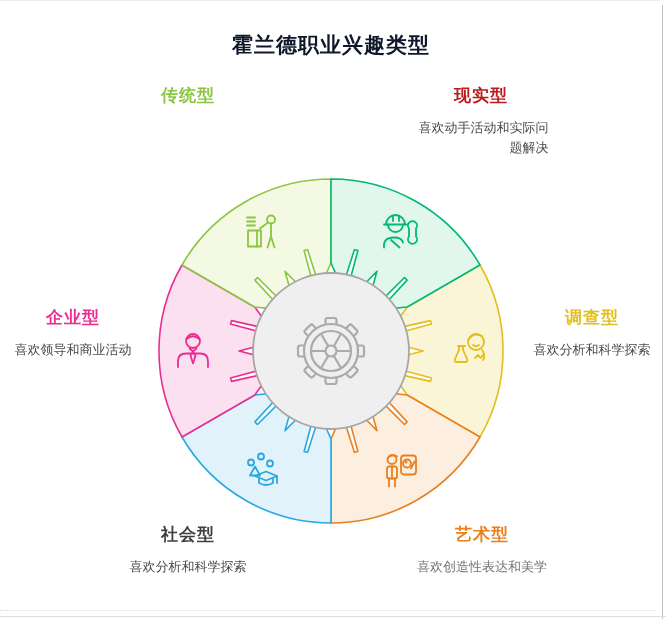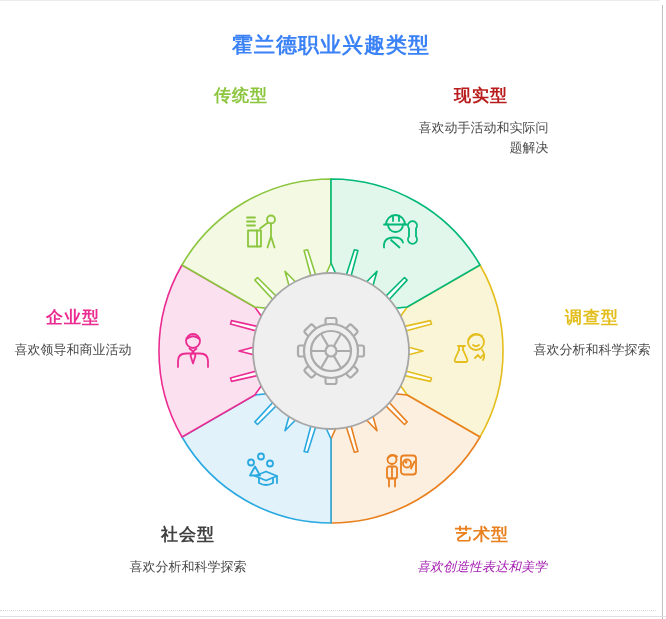--- a/index.html
+++ b/index.html
@@ -8,21 +8,21 @@
     font-family:"Liberation Sans","DejaVu Sans",sans-serif;
   }
   .edge{position:absolute;background:transparent;}
   .edge-top{left:0;top:0;width:660px;height:0;border-top:1px solid #ECECEC;}
   .edge-right{left:662px;top:5px;width:0;height:614px;border-left:1.5px solid #C2C2C2;}
   .edge-dotted{left:0;top:610px;width:656px;height:0;border-top:1px dotted #D8D8D8;}
   .edge-bottom{left:0;top:616px;width:666px;height:0;border-top:1.5px solid #DEDEDE;}
 
   .main-title{
     position:absolute;left:331px;top:31px;transform:translateX(-50%);
-    font-size:21px;font-weight:700;color:#3b82f6;letter-spacing:1px;white-space:nowrap;
+    font-size:21px;font-weight:700;color:#0f172a;letter-spacing:1px;white-space:nowrap;
   }
   .type-block{position:absolute;transform:translateX(-50%);text-align:center;width:160px;}
   .type-block .type-title{margin:0;font-size:17px;font-weight:700;letter-spacing:1px;line-height:1.1;}
   .type-block .type-desc{margin:12px 0 0 0;font-size:13px;color:#4A4A4A;line-height:1.55;}
   .tb-conventional{left:188px;top:87px;}
   .tb-realistic{left:481px;top:87px;width:135px;}
   .tb-investigative{left:592px;top:309px;}
   .tb-enterprising{left:73px;top:309px;}
   .tb-social{left:188px;top:526px;}
   .tb-artistic{left:482px;top:526px;}
@@ -35,41 +35,41 @@
 <div class="canvas">
 
   <div class="edge edge-top"></div>
   <div class="edge edge-right"></div>
   <div class="edge edge-dotted"></div>
   <div class="edge edge-bottom"></div>
 
   <div class="main-title">霍兰德职业兴趣类型</div>
 
   <div class="type-block tb-conventional">
-    <h3 class="type-title" id="title-conventional" style="color: rgb(140, 198, 63); text-align: right;">传统型</h3>
+    <h3 class="type-title" id="title-conventional" style="color: rgb(140, 198, 63);">传统型</h3>
   </div>
   <div class="type-block tb-realistic">
     <h3 class="type-title" id="title-realistic" style="color: #b91c1c;">现实型</h3>
     <p class="type-desc" style="color: rgb(74, 74, 74); text-align: right;">喜欢动手活动和实际问题解决</p>
   </div>
   <div class="type-block tb-investigative">
     <h3 class="type-title" id="title-investigative" style="color: rgb(227, 190, 28);">调查型</h3>
     <p class="type-desc" style="color: rgb(74, 74, 74);">喜欢分析和科学探索</p>
   </div>
   <div class="type-block tb-enterprising">
     <h3 class="type-title" id="title-enterprising" style="color: rgb(235, 45, 146);">企业型</h3>
     <p class="type-desc" style="color: rgb(74, 74, 74);">喜欢领导和商业活动</p>
   </div>
   <div class="type-block tb-social">
     <h3 class="type-title" id="title-social" style="color: #404040;">社会型</h3>
     <p class="type-desc" style="color: rgb(74, 74, 74);">喜欢分析和科学探索</p>
   </div>
   <div class="type-block tb-artistic">
     <h3 class="type-title" id="title-artistic" style="color: rgb(233, 128, 31);">艺术型</h3>
-    <p class="type-desc" style="color: #a21caf; font-style: italic;">喜欢创造性表达和美学</p>
+    <p class="type-desc" style="color: #737373;">喜欢创造性表达和美学</p>
   </div>
 
   <svg class="wheel-svg" width="390" height="390" viewBox="0 0 390 390">
 
     <g id="segments">
         <path d="M340.0 105.0 A 172 172 0 0 1 340.0 277.0 L267.2 235.0 L258.1 222.3 L259.1 214.4 L290.5 221.4 L291.5 217.9 L249.0 206.5 L250.4 199.4 L283.0 191.0 L250.4 182.6 L249.0 175.5 L291.5 164.1 L290.5 160.6 L259.1 167.6 L258.1 159.7 L267.2 147.0 Z" fill="#FBF5D8" stroke="#E3BE1C" stroke-width="1.6" stroke-linejoin="round"></path>
         <path d="M340.0 277.0 A 172 172 0 0 1 191.0 363.0 L191.0 279.0 L197.4 264.7 L204.7 261.7 L214.4 292.3 L217.9 291.5 L206.5 249.0 L213.5 246.6 L237.0 270.7 L227.9 238.3 L233.4 233.4 L264.5 264.5 L267.1 261.9 L245.3 238.2 L251.6 233.4 L267.2 235.0 Z" fill="#FCEFE0" stroke="#E9801F" stroke-width="1.6" stroke-linejoin="round"></path>
         <path d="M191.0 363.0 A 172 172 0 0 1 42.0 277.0 L114.8 235.0 L130.4 233.4 L136.7 238.2 L114.9 261.9 L117.5 264.5 L148.6 233.4 L154.1 238.3 L145.0 270.7 L168.5 246.6 L175.5 249.0 L164.1 291.5 L167.6 292.3 L177.3 261.7 L184.6 264.7 L191.0 279.0 Z" fill="#E1F2FB" stroke="#29A9E0" stroke-width="1.6" stroke-linejoin="round"></path>
         <path d="M42.0 277.0 A 172 172 0 0 1 42.0 105.0 L114.8 147.0 L123.9 159.7 L122.9 167.6 L91.5 160.6 L90.5 164.1 L133.0 175.5 L131.6 182.6 L99.0 191.0 L131.6 199.4 L133.0 206.5 L90.5 217.9 L91.5 221.4 L122.9 214.4 L123.9 222.3 L114.8 235.0 Z" fill="#FBE0EF" stroke="#EB2D92" stroke-width="1.6" stroke-linejoin="round"></path>
         <path d="M42.0 105.0 A 172 172 0 0 1 191.0 19.0 L191.0 103.0 L184.6 117.3 L177.3 120.3 L167.6 89.7 L164.1 90.5 L175.5 133.0 L168.5 135.4 L145.0 111.3 L154.1 143.7 L148.6 148.6 L117.5 117.5 L114.9 120.1 L136.7 143.8 L130.4 148.6 L114.8 147.0 Z" fill="#F3F9E2" stroke="#8CC63F" stroke-width="1.6" stroke-linejoin="round"></path>

